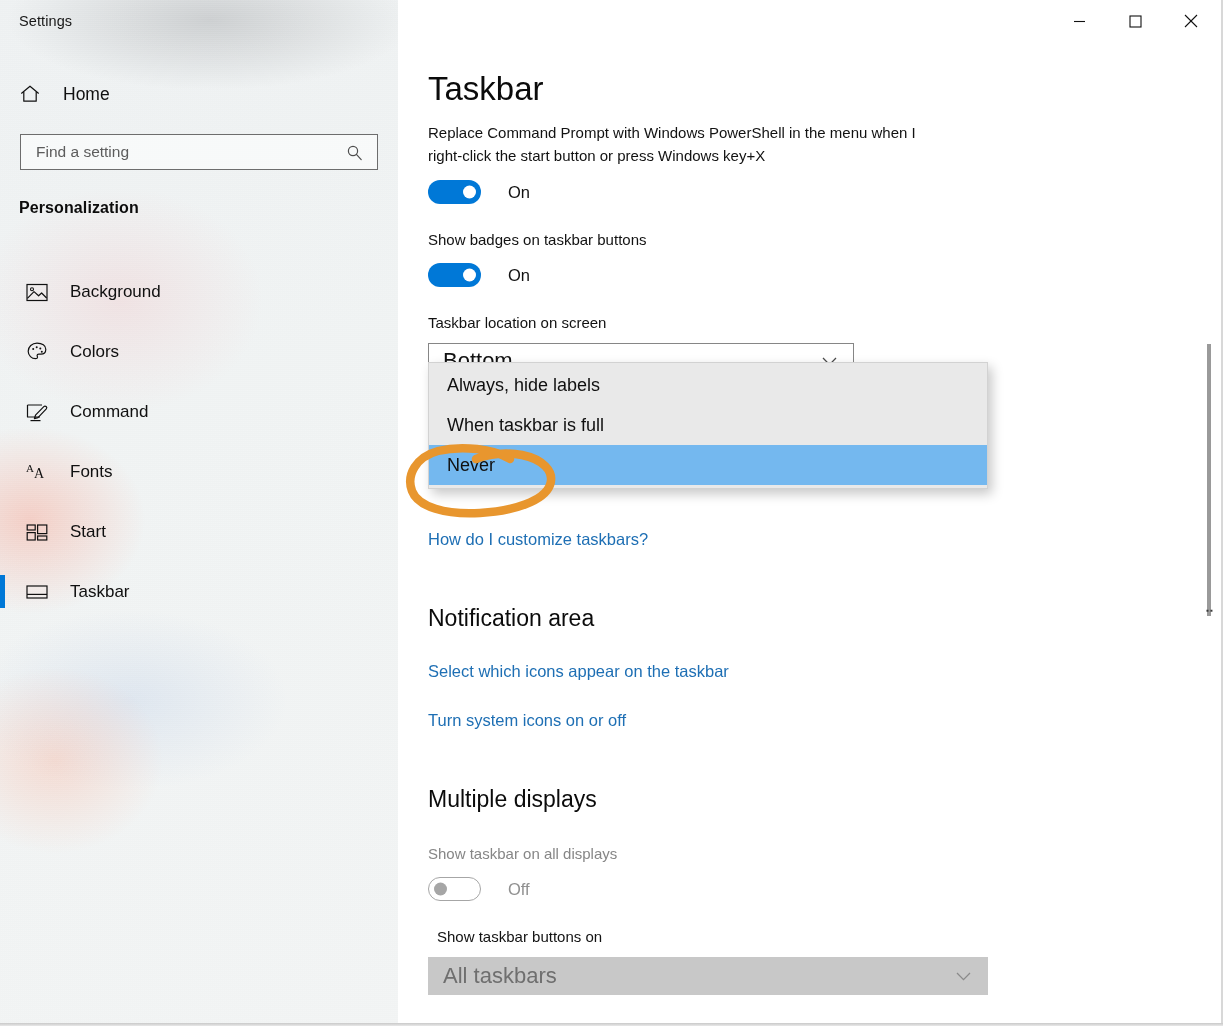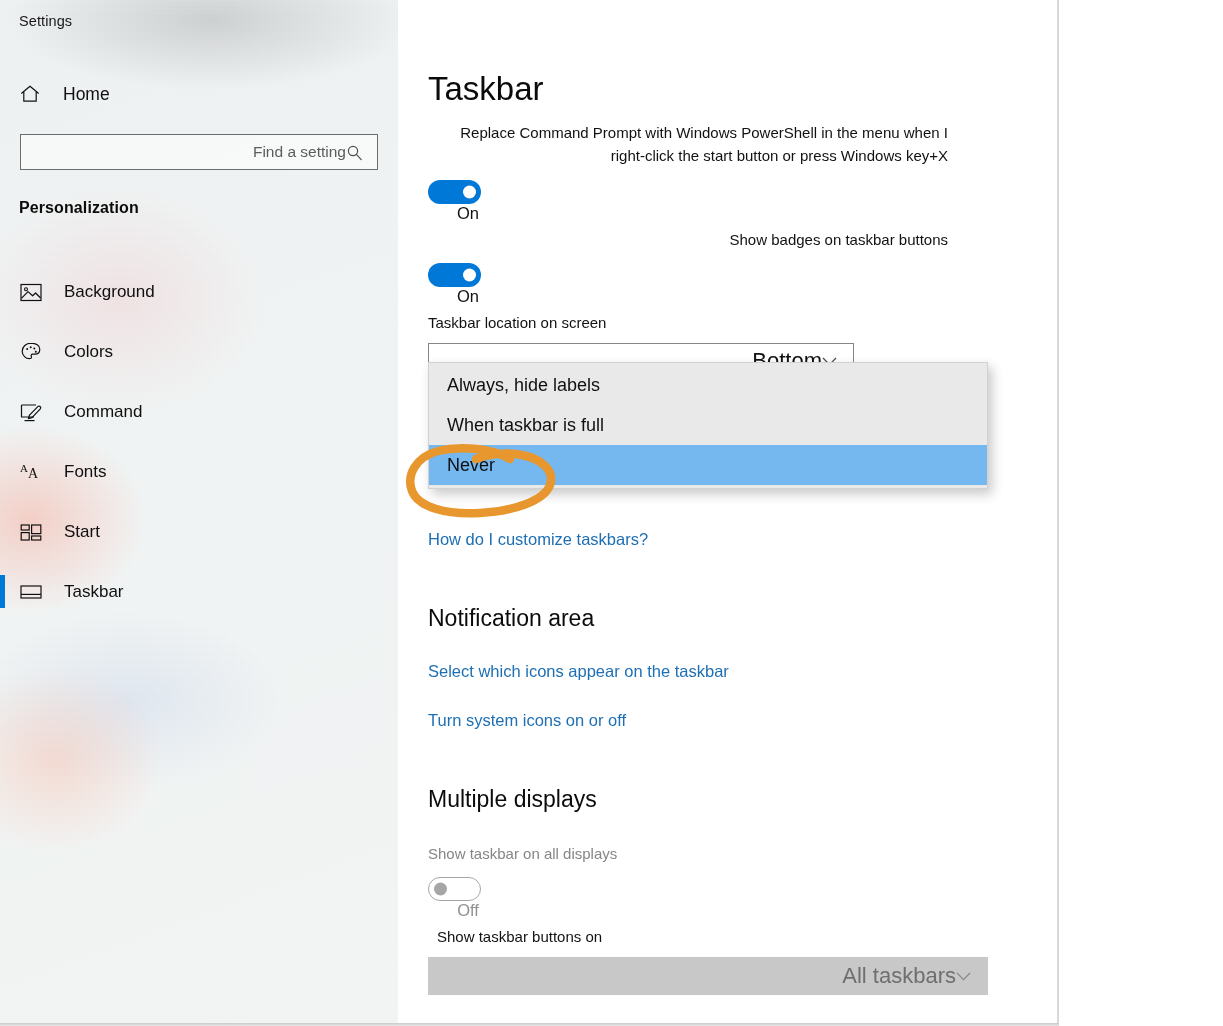--- a/index.html
+++ b/index.html
@@ -7,25 +7,24 @@
   html, body {
     width: 1223px;
     height: 1026px;
     overflow: hidden;
     font-family: "Liberation Sans", "DejaVu Sans", sans-serif;
     background: #ffffff;
   }
 
   #app {
     position: relative;
-    width: 1059px;
+    width: 1223px;
     height: 1026px;
     background: #0369a1;
     overflow: hidden;
-    text-align: right;
   }
 
   
   .window-border-bottom {
     position: absolute;
     left: 0; right: 0; bottom: 0;
     height: 3px;
     background: linear-gradient(to bottom, #c9c9c9, #e8e8e8);
   }
   .window-border-right {
@@ -112,20 +111,21 @@
   .nav-list {
     position: absolute;
     left: 0; top: 262px;
     width: 398px;
   }
   .nav-item {
     position: relative;
     height: 60px;
     display: flex;
     align-items: center;
+    padding-left: 6px;
   }
   .nav-accent {
     position: absolute;
     left: 0; top: 13px;
     width: 5px; height: 33px;
     background: #0078d7;
     display: none;
   }
   .nav-item.selected .nav-accent { display: block; }
   .nav-icon {
@@ -177,21 +177,21 @@
     position: absolute;
     font-size: 15px;
     color: #121212;
     line-height: 23px;
   }
   .setting-label.dim { color: #868686; }
 
   
   .toggle-row {
     position: absolute;
-    display: flex; align-items: center; flex-direction: column;
+    display: flex; align-items: center;
   }
   .toggle {
     width: 53px; height: 24px;
     border-radius: 12px;
     background: #0078d7;
     position: relative;
     flex: none;
   }
   .toggle .knob {
     position: absolute;

